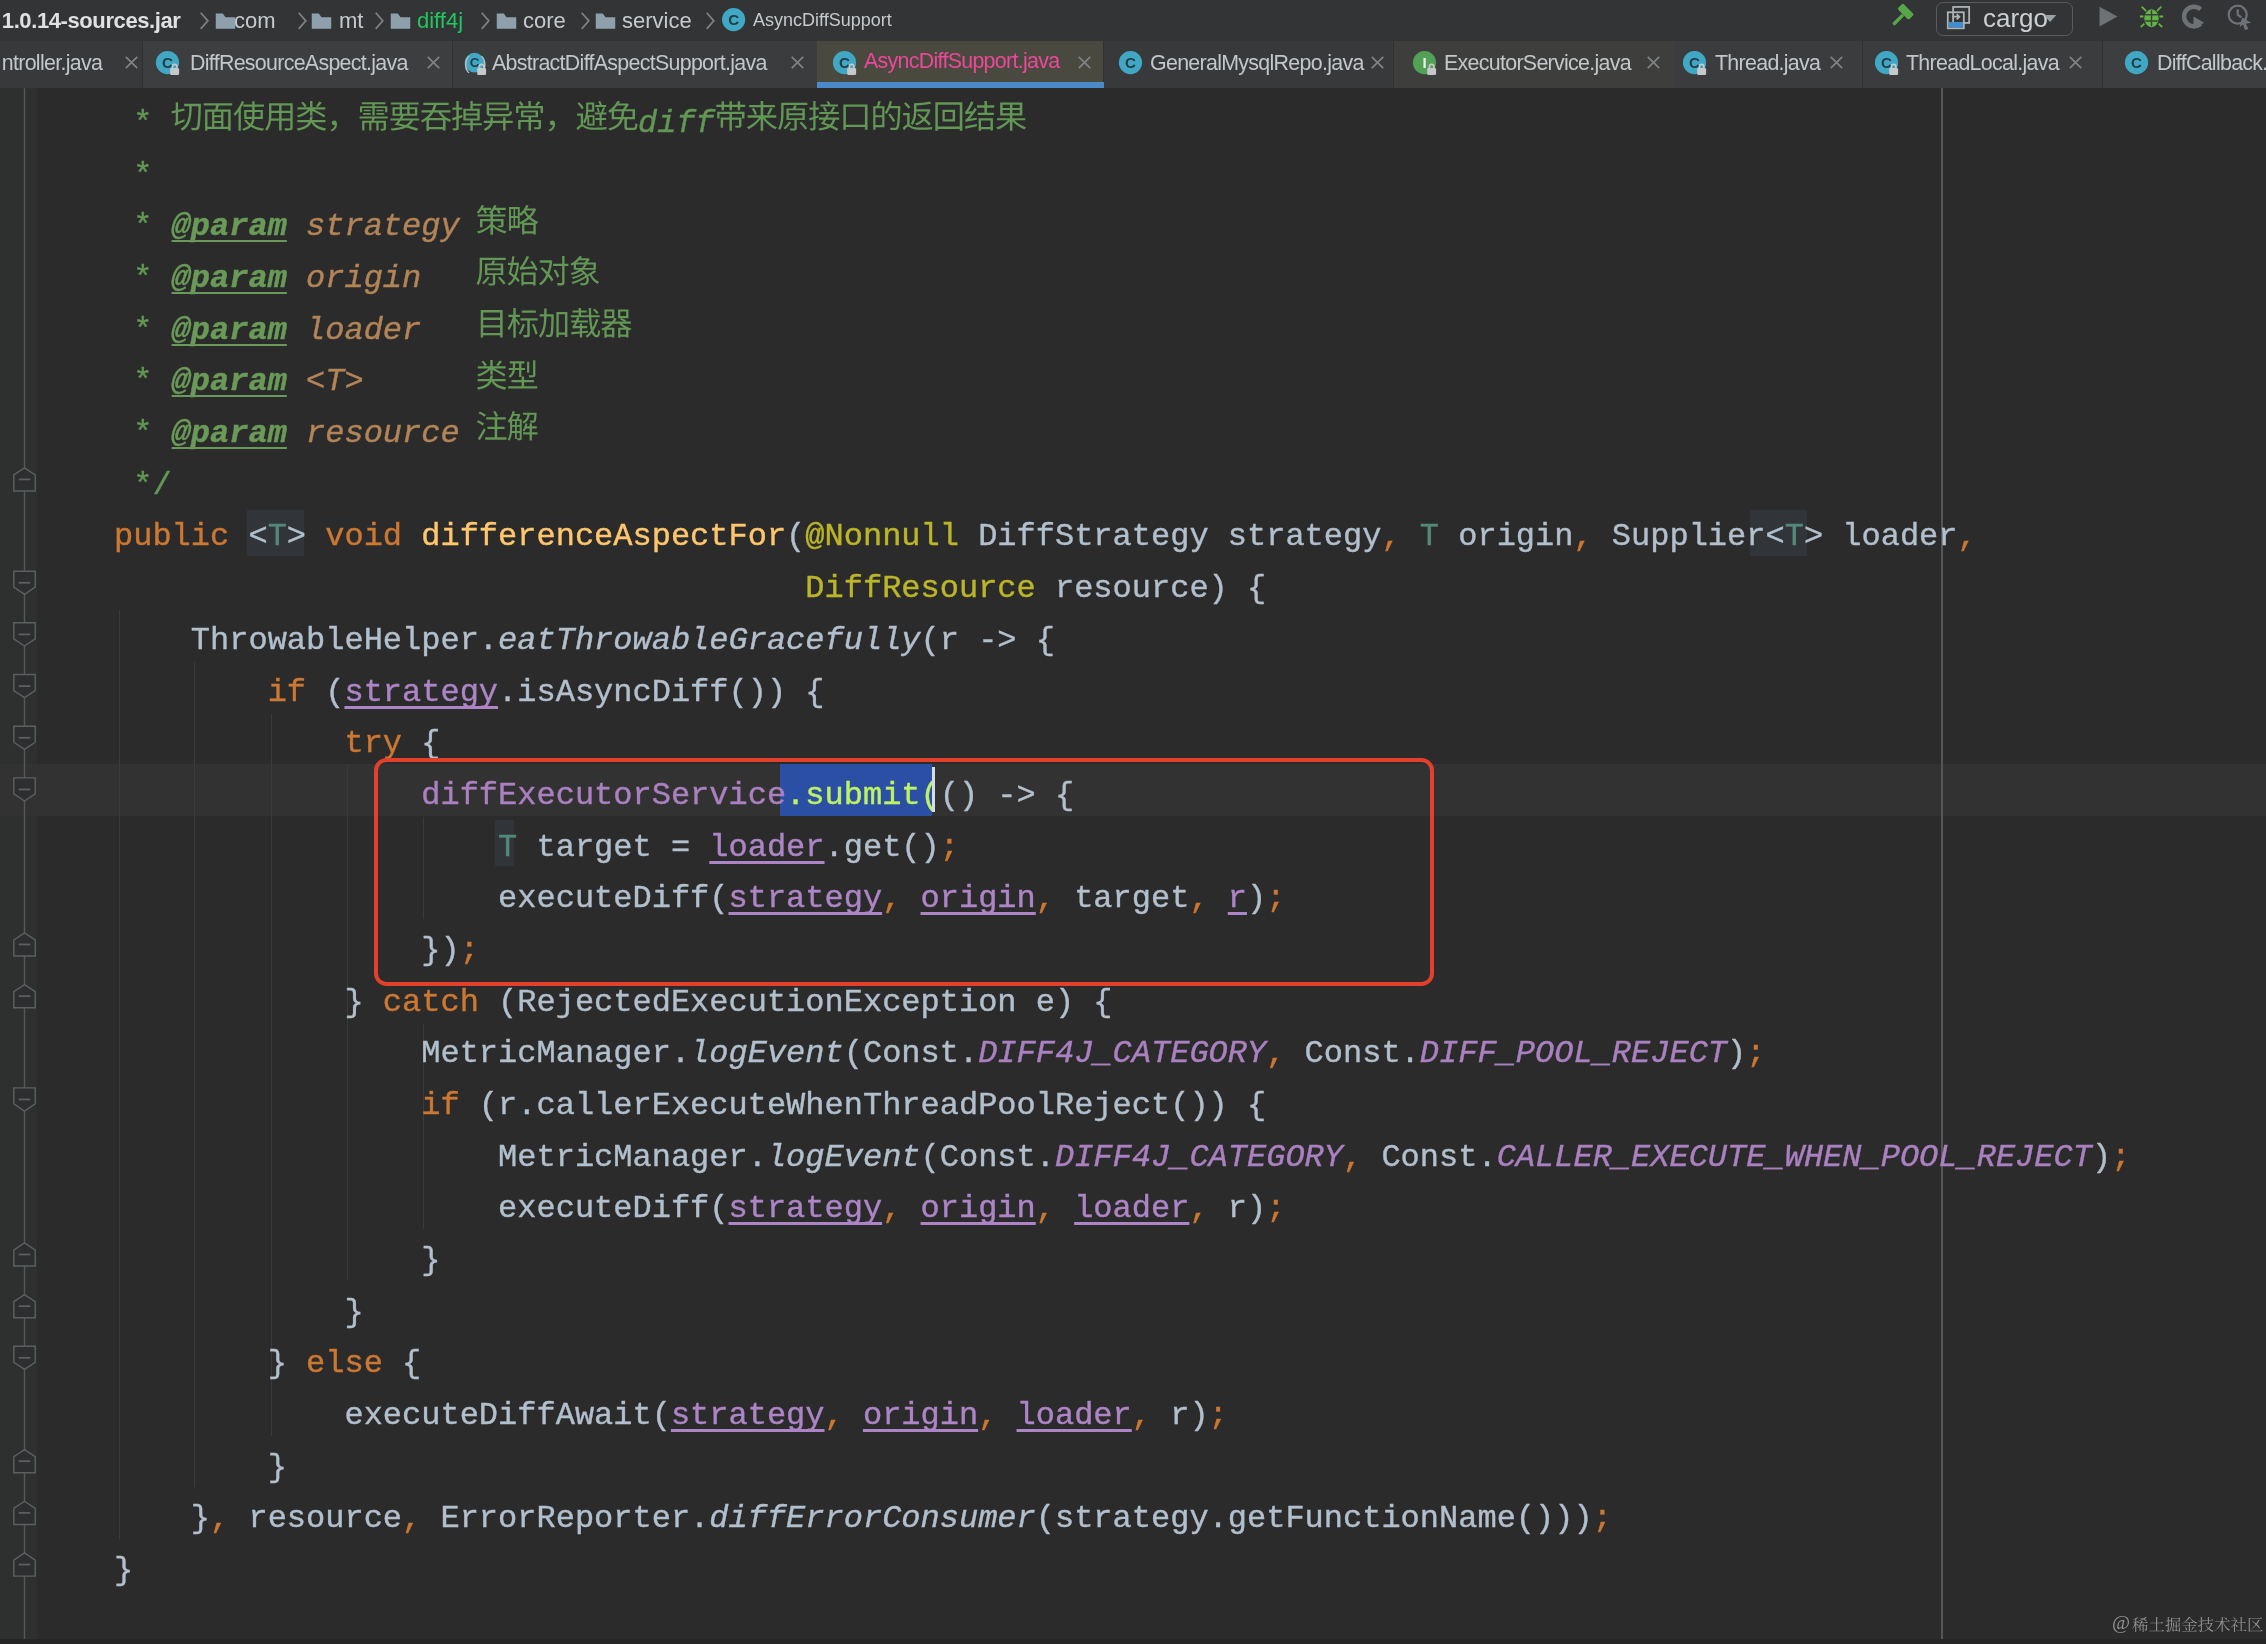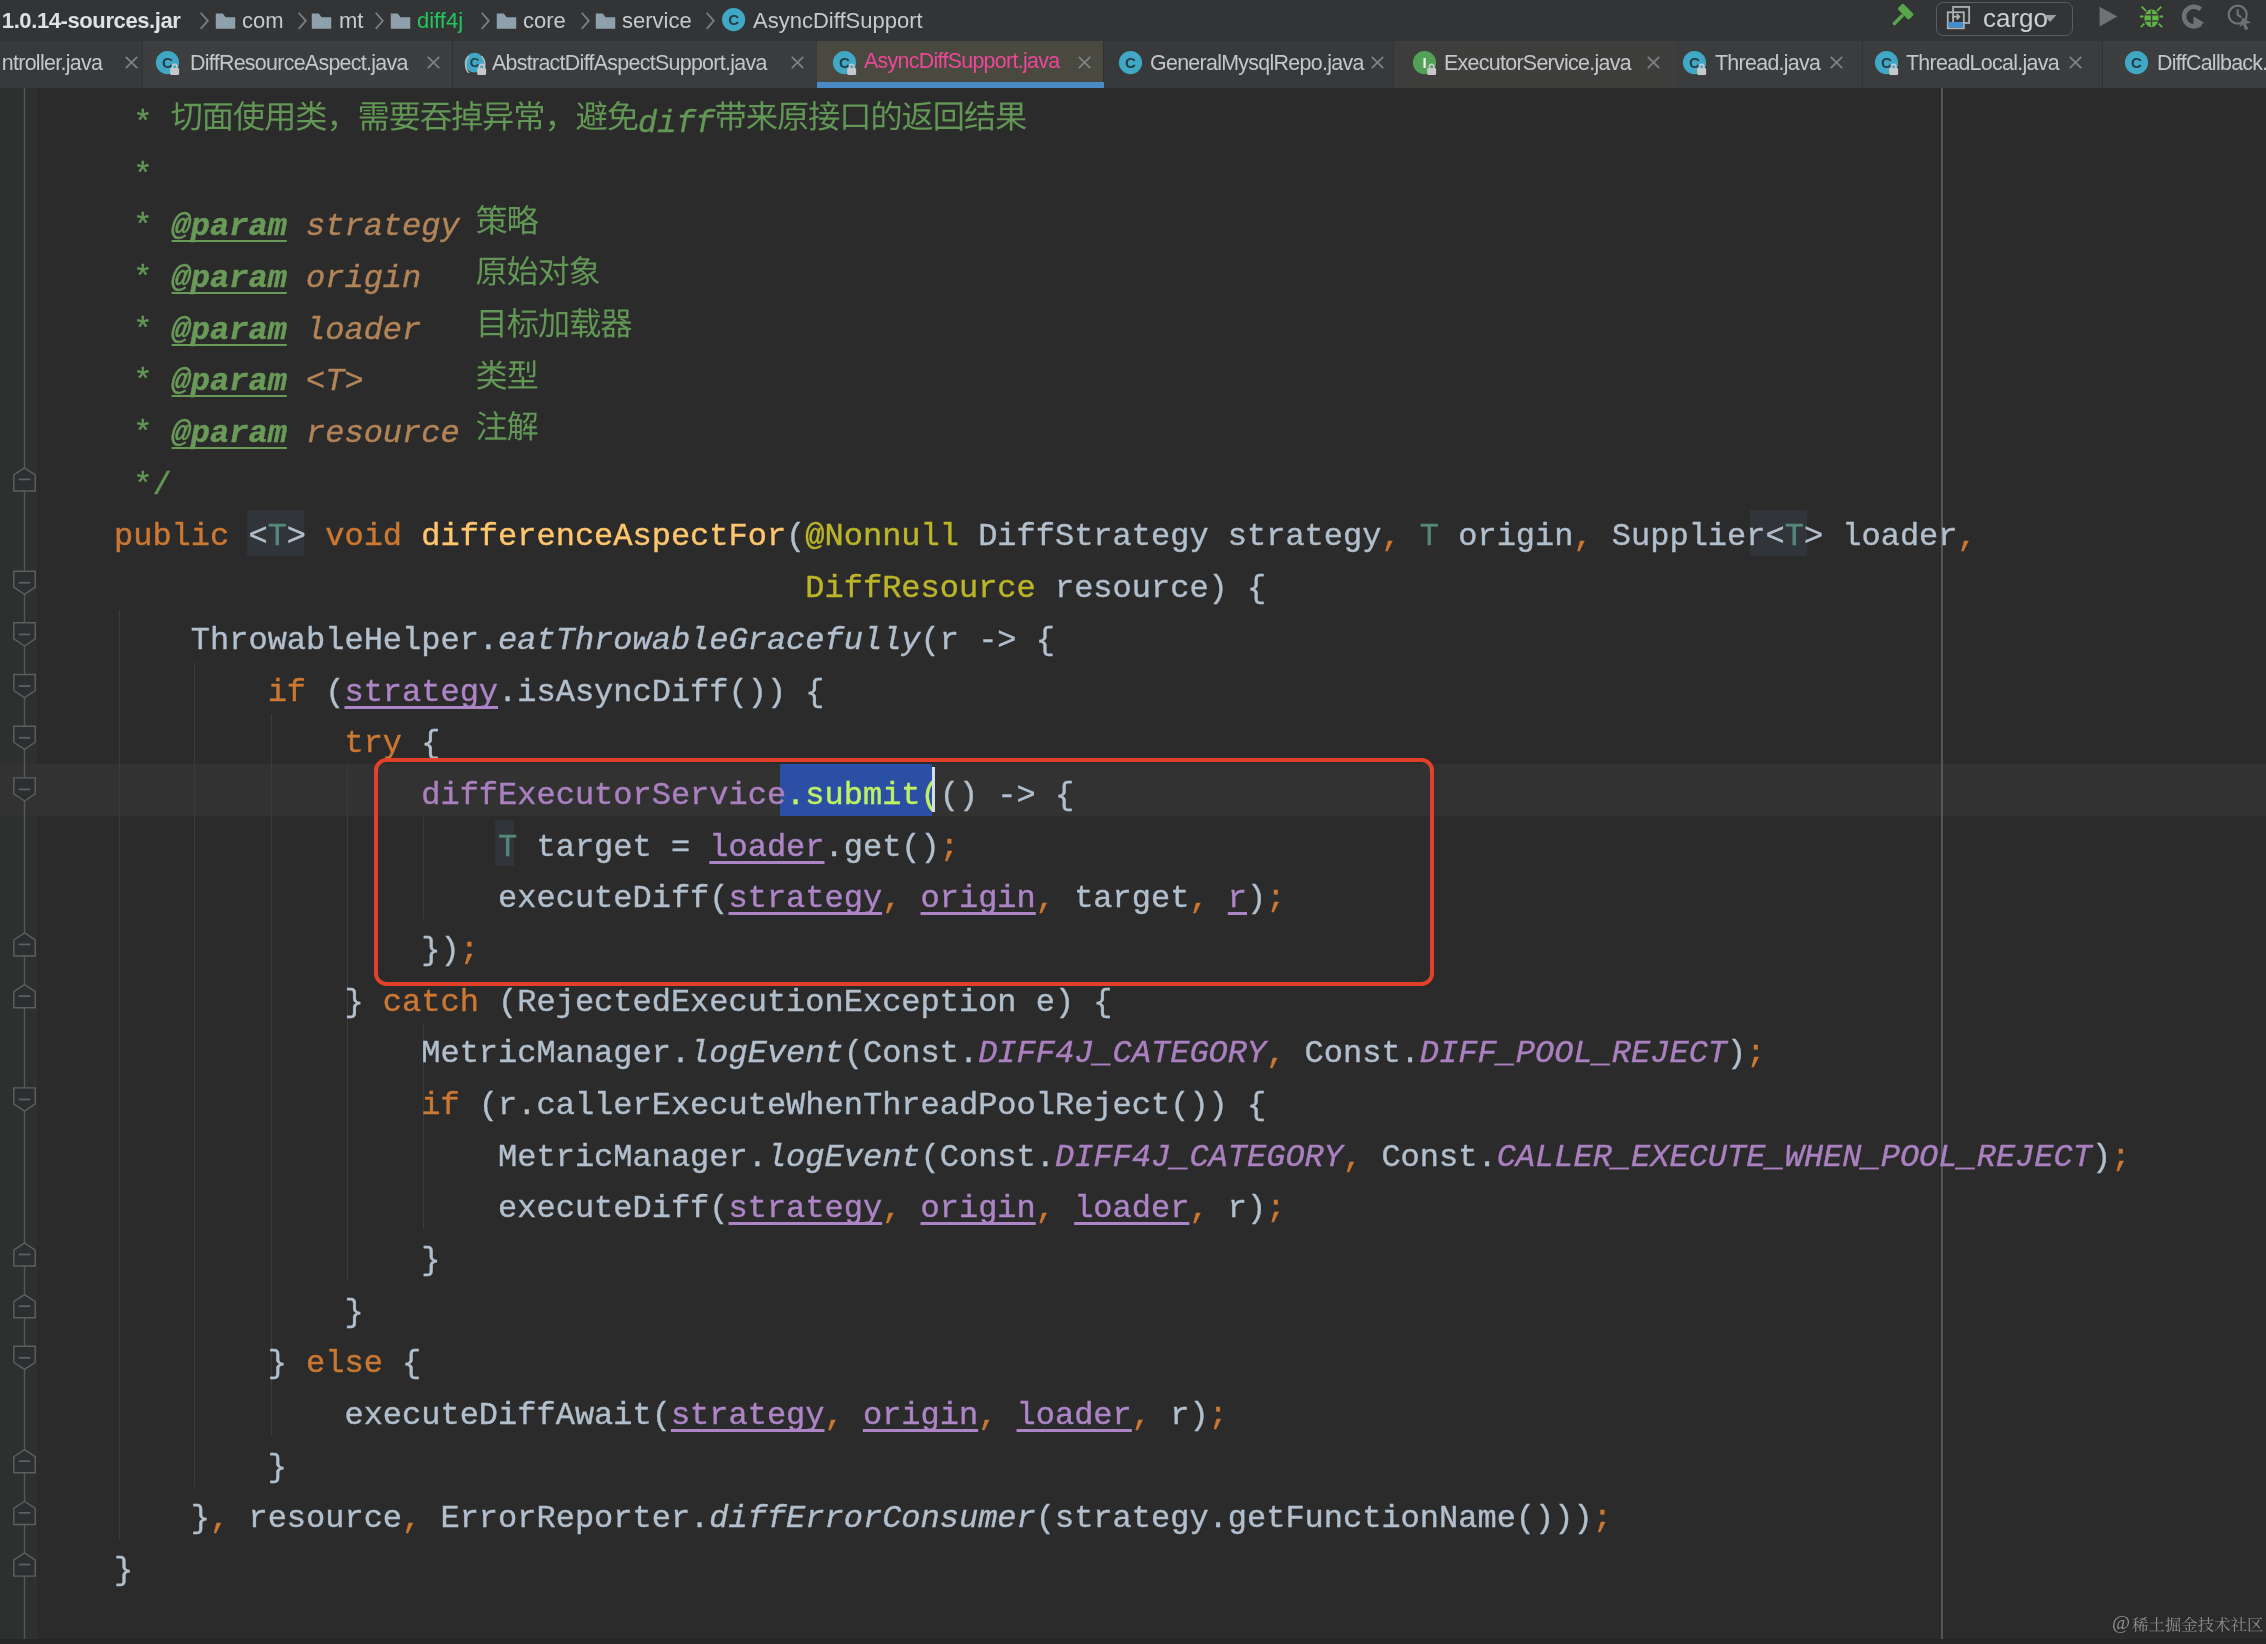--- a/index.html
+++ b/index.html
@@ -102,30 +102,30 @@
       </svg>
       <svg width="23" height="21.4" style="position:absolute;left:389px;top:9.8px" viewBox="0 0 26 24">
         <path d="M2 4 h8 l3 4 h11 v13 h-22 z" fill="#8ea0ac"></path>
       </svg>
       <svg width="23" height="21.4" style="position:absolute;left:495px;top:9.8px" viewBox="0 0 26 24">
         <path d="M2 4 h8 l3 4 h11 v13 h-22 z" fill="#8ea0ac"></path>
       </svg>
       <svg width="23" height="21.4" style="position:absolute;left:594px;top:9.8px" viewBox="0 0 26 24">
         <path d="M2 4 h8 l3 4 h11 v13 h-22 z" fill="#8ea0ac"></path>
       </svg>
-      <div style="position:absolute;left:242px;top:0;height:41px;line-height:41px;font-size:22px;color:#c7cacc">com</div>
+      <div style="position:absolute;left:234px;top:0;height:41px;line-height:41px;font-size:22px;color:#c7cacc">com</div>
       <div style="position:absolute;left:339px;top:0;height:41px;line-height:41px;font-size:22px;color:#c7cacc">mt</div>
       <div style="position:absolute;left:417px;top:0;height:41px;line-height:41px;font-size:22px;color:#22c55e">diff4j</div>
       <div style="position:absolute;left:523px;top:0;height:41px;line-height:41px;font-size:22px;color:#c7cacc">core</div>
       <div style="position:absolute;left:622px;top:0;height:41px;line-height:41px;font-size:22px;color:#c7cacc">service</div>
       <svg width="25" height="25" style="position:absolute;left:722px;top:8px" viewBox="0 0 28 28">
         <circle cx="13" cy="13" r="13" fill="#40a8c4"></circle>
         <text x="13" y="19" text-anchor="middle" font-family="Liberation Sans" font-size="17" font-weight="bold" fill="#233c46">C</text>
       </svg>
-      <div style="position:absolute;left:753px;top:0;height:41px;line-height:41px;font-size:22px;color:#c7cacc">AsyncDiffSupport</div>
+      <div style="position:absolute;left:753px;top:0;height:41px;line-height:41px;font-size:18px;color:#c7cacc">AsyncDiffSupport</div>
       <svg width="30" height="28.5" style="position:absolute;left:1886px;top:1.8px" viewBox="0 0 34 32">
 <g transform="rotate(45 17 16)">
           <rect x="8" y="4" width="18" height="9" rx="2" fill="#57a64a"></rect>
           <rect x="15.5" y="13" width="4" height="16" rx="1.5" fill="#57a64a"></rect>
         </g>
       </svg>
       <div style="position:absolute;left:1936px;top:1.8px;width:135px;height:32px;border:1.3px solid #5a5d5f;border-radius:7.1px"></div>
       <svg width="28.5" height="27" style="position:absolute;left:1946px;top:4.5px" viewBox="0 0 32 30">
 <rect x="8" y="2" width="18" height="18" fill="none" stroke="#aeb3b6" stroke-width="2"></rect>
 <rect x="2" y="8" width="18" height="18" fill="none" stroke="#aeb3b6" stroke-width="2"></rect>

